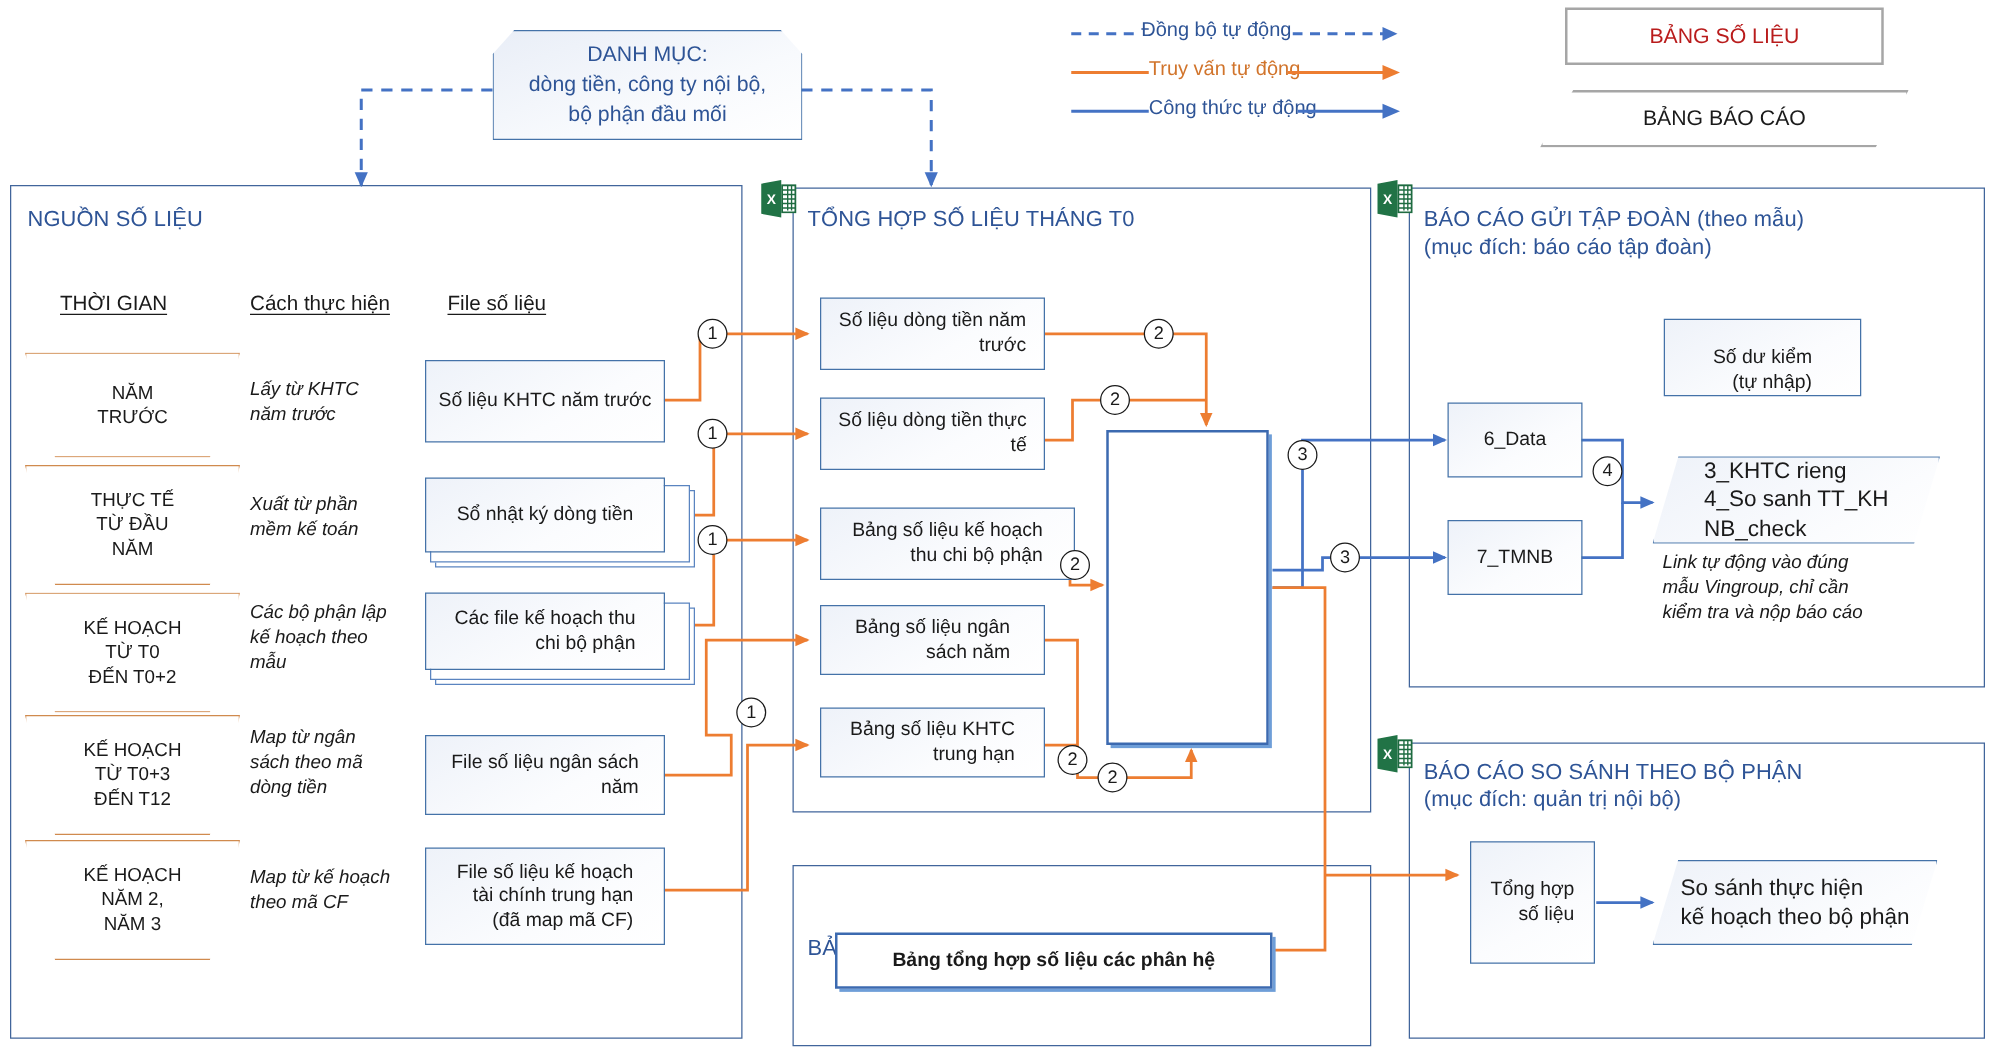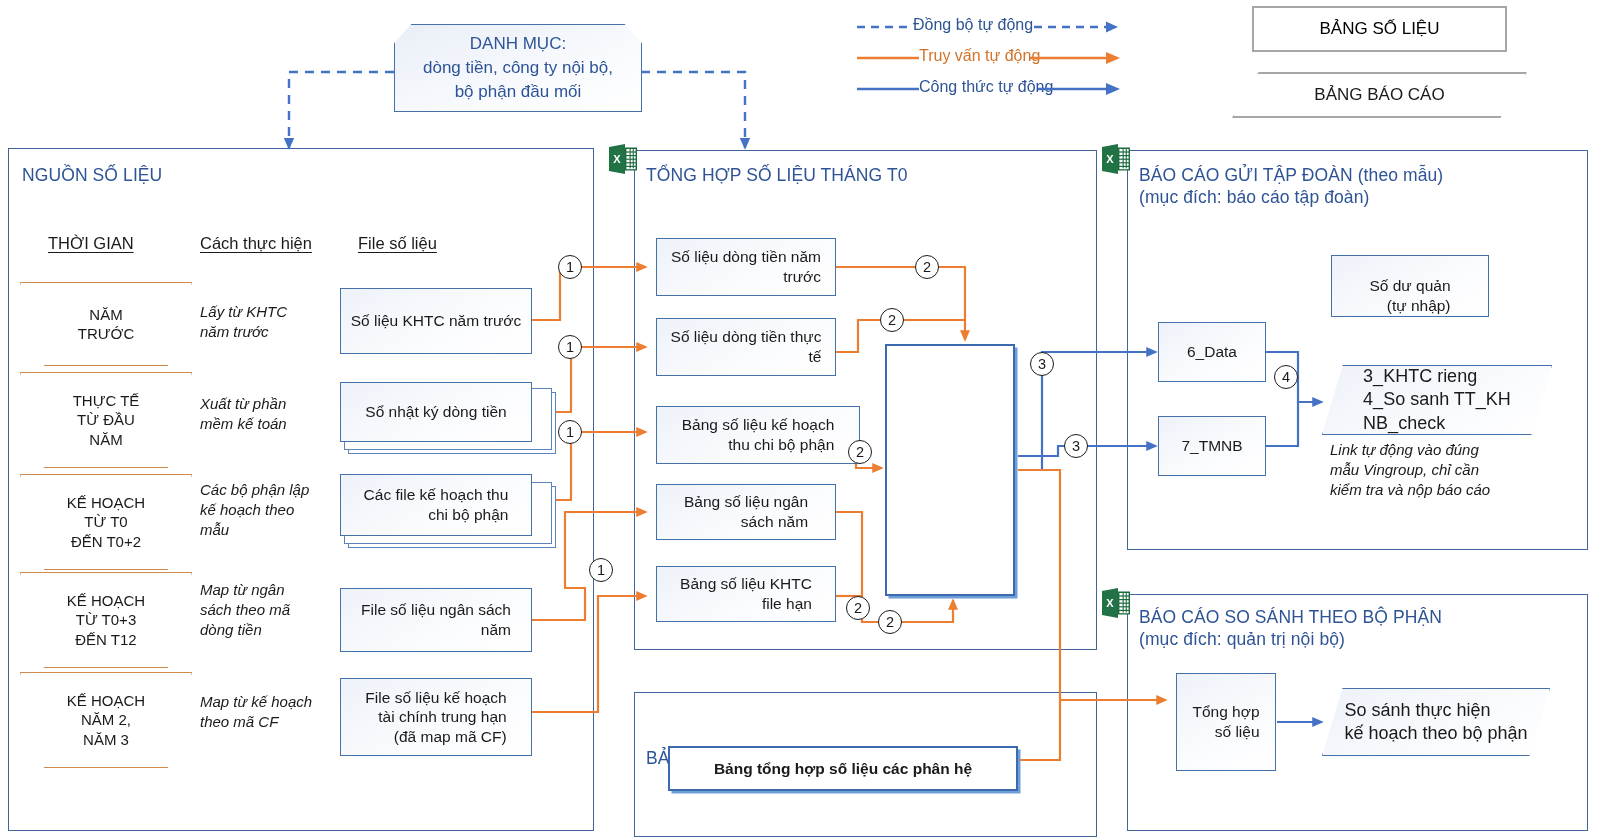--- a/index.html
+++ b/index.html
@@ -75,21 +75,21 @@
   }
 
   
   .legend-row { position:absolute; display:flex; align-items:center; z-index:5; }
   .legend-label { font-size:16px; color:#2e5496; white-space:nowrap; }
   .legend-label.orange { color:#d1742b; }
 
   .key-box {
     position:absolute; border:2px solid #a6a6a6; background:#ffffff;
     display:flex; align-items:center; justify-content:center;
-    font-size:17px; color:#000000; z-index:5;
+    font-size:17px; color:#b91c1c; z-index:5;
   }
   .key-para {
     position:absolute; border:2px solid #a6a6a6; background:#ffffff;
     clip-path: polygon(9% 0%, 100% 0%, 91% 100%, 0% 100%);
     display:flex; align-items:center; justify-content:center;
     font-size:17px; color:#1a1a1a; z-index:5;
   }
 </style>
 </head>
 <body>
@@ -265,21 +265,21 @@
 
 <div class="box" style="left: 656px; top: 238px; width: 180px; height: 58px; white-space: pre-line;">Số liệu dòng tiền năm
 trước</div>
 <div class="box" style="left: 656px; top: 318px; width: 180px; height: 58px; white-space: pre-line;">Số liệu dòng tiền thực
 tế</div>
 <div class="box" style="left: 656px; top: 406px; width: 204px; height: 58px; white-space: pre-line;">Bảng số liệu kế hoạch
 thu chi bộ phận</div>
 <div class="box" style="left: 656px; top: 484px; width: 180px; height: 56px; white-space: pre-line;">Bảng số liệu ngân
 sách năm</div>
 <div class="box" style="left: 656px; top: 566px; width: 180px; height: 56px; white-space: pre-line;">Bảng số liệu KHTC
-file hạn</div>
+trung hạn</div>
 
 <div class="box thick" style="left:885px; top:344px; width:130px; height:252px; flex-direction:column; justify-content:center;">
 </div>
 
 <div class="step" style="left:915px; top:255px;">2</div>
 <div class="step" style="left:880px; top:308px;">2</div>
 <div class="step" style="left:848px; top:440px;">2</div>
 <div class="step" style="left:846px; top:596px;">2</div>
 <div class="step" style="left:878px; top:610px;">2</div>
 
@@ -306,21 +306,21 @@
       <rect x="21.6" y="6.6" width="1.1" height="19.8"></rect>
       <rect x="24.7" y="6.6" width="1.1" height="19.8"></rect>
     </g>
   <text x="9" y="21" font-family="Liberation Sans, sans-serif" font-size="11" font-weight="bold" fill="#ffffff" text-anchor="middle">X</text>
 </svg>
 <div class="panel-title" style="left: 1139px; top: 164px; white-space: pre-line;">BÁO CÁO GỬI TẬP ĐOÀN (theo mẫu)
 (mục đích: báo cáo tập đoàn)</div>
 
 <div class="box" style="left:1331px; top:255px; width:158px; height:62px; flex-direction:column;">
   <div style="white-space:pre-line; line-height:1.3;">
-    <span style="font-style: normal; white-space: pre-line;">Số dư quản
+    <span style="font-style: normal; white-space: pre-line;">Số dư kiểm
 (tự nhập)</span>
   </div>
 </div>
 
 <div class="box" style="left:1158px; top:322px; width:108px; height:60px;">6_Data</div>
 <div class="box" style="left:1158px; top:416px; width:108px; height:60px;">7_TMNB</div>
 
 <div class="para" style="left: 1322px; top: 365px; width: 230px; height: 70px; white-space: pre-line;">3_KHTC rieng
 4_So sanh TT_KH
 NB_check</div>

